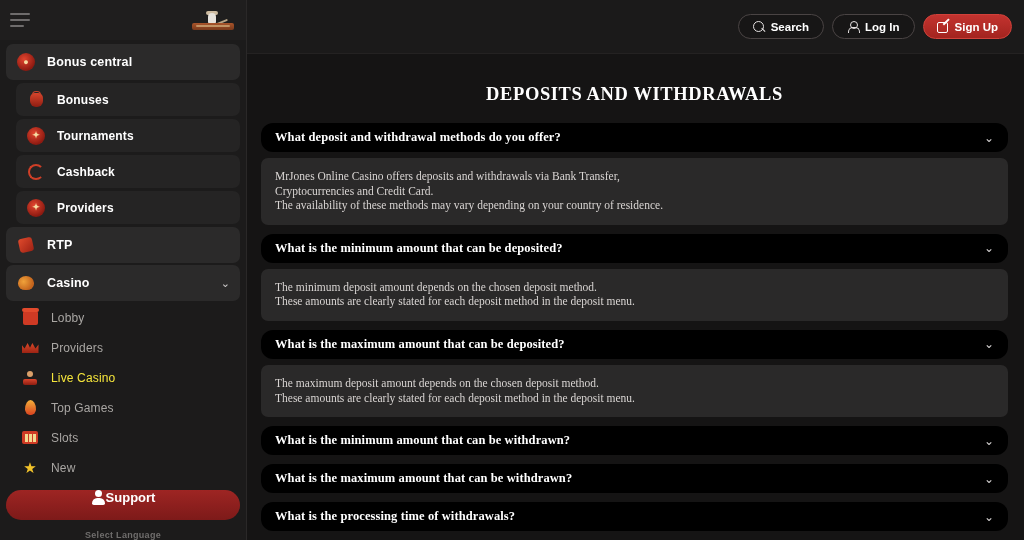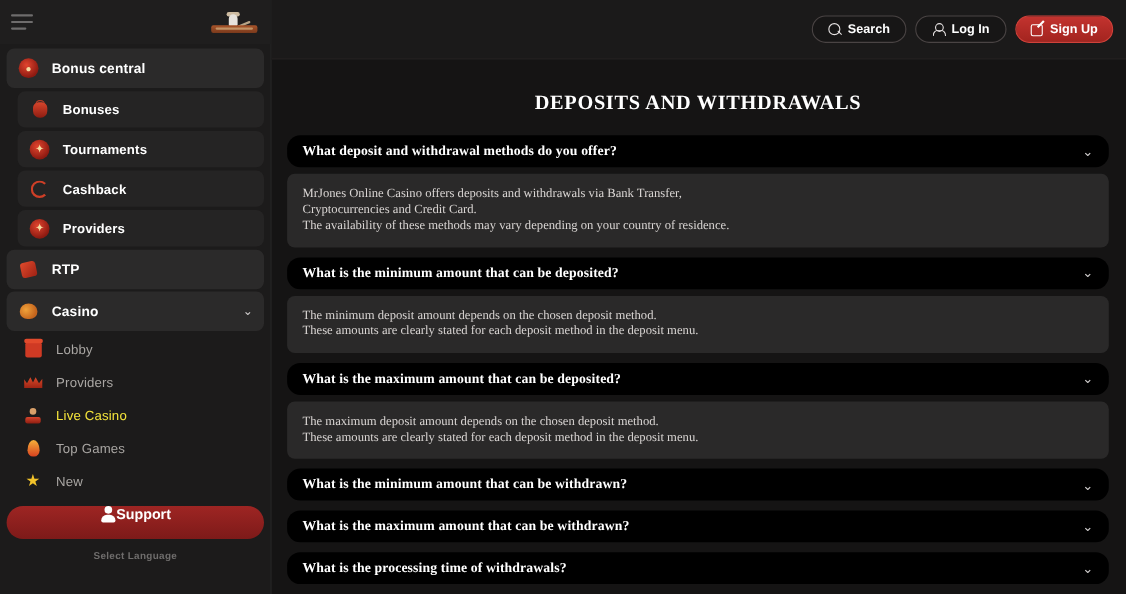--- a/index.html
+++ b/index.html
@@ -223,20 +223,30 @@
         <span class="nav-label">Live Casino</span>
       </div>
       <div class="nav-item plain">
         <span class="mi">
             <span class="flame"></span>
           </span>
         <span class="nav-label">Top Games</span>
       </div>
       <div class="nav-item plain">
         <span class="mi">
+            <span class="slot">
+              <s></s>
+              <s></s>
+              <s></s>
+            </span>
+          </span>
+        <span class="nav-label">Slots</span>
+      </div>
+      <div class="nav-item plain">
+        <span class="mi">
             <span class="starY">★</span>
           </span>
         <span class="nav-label">New</span>
       </div>
 
       <div class="support-btn">
         <span class="agent"></span>
         <span>Support</span>
       </div>
 

